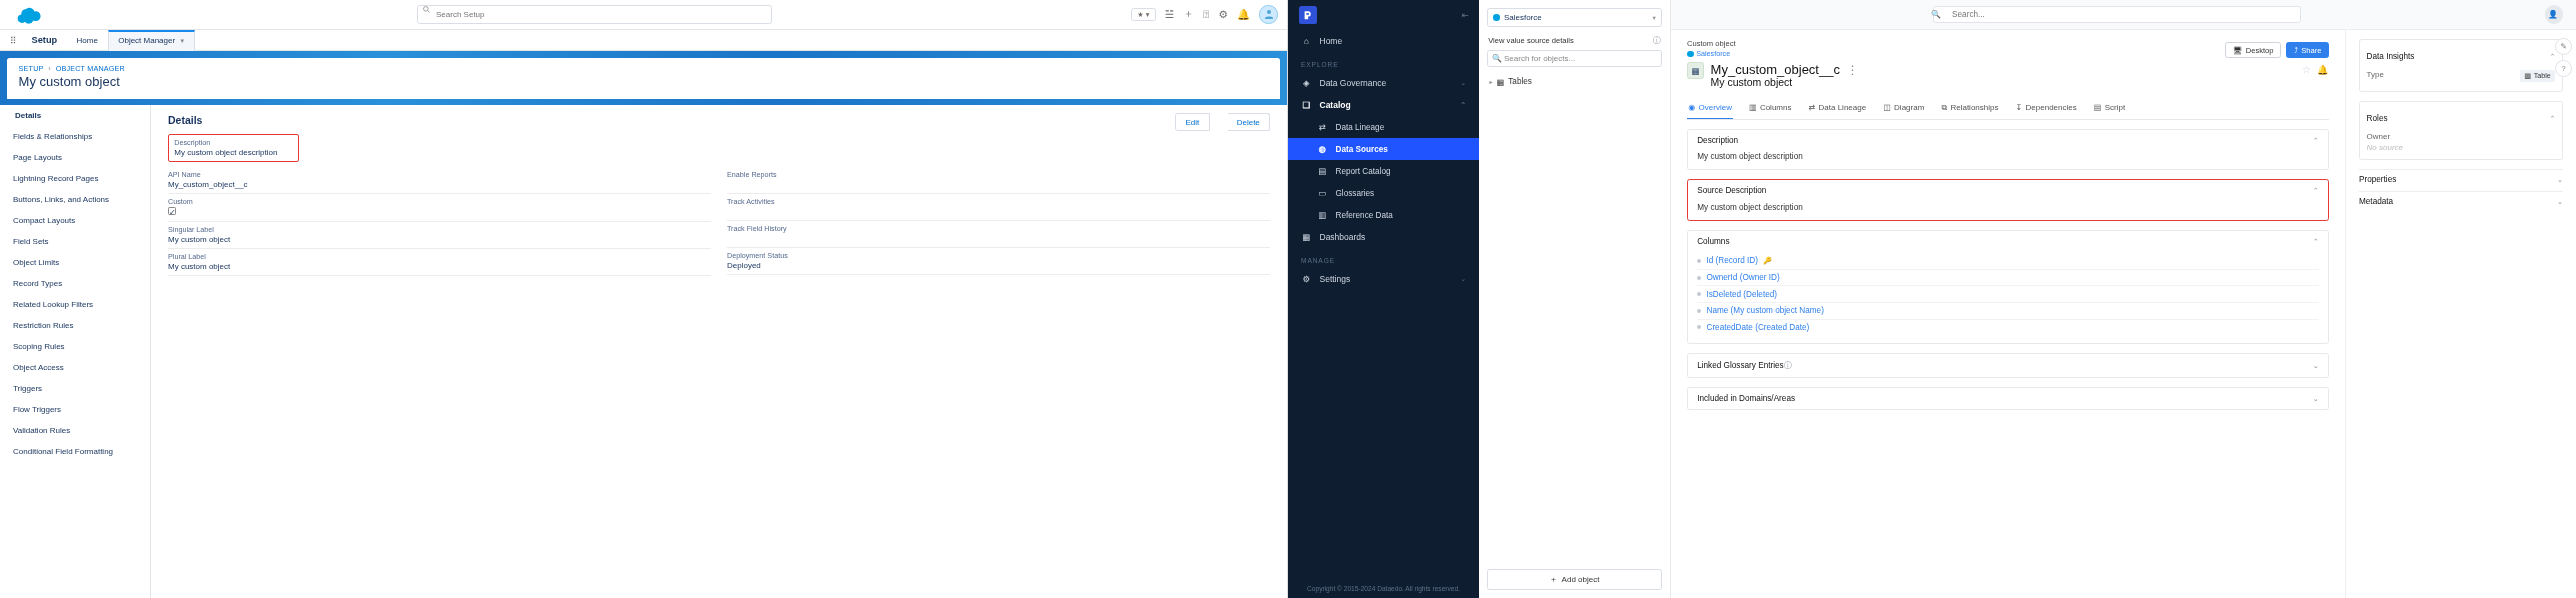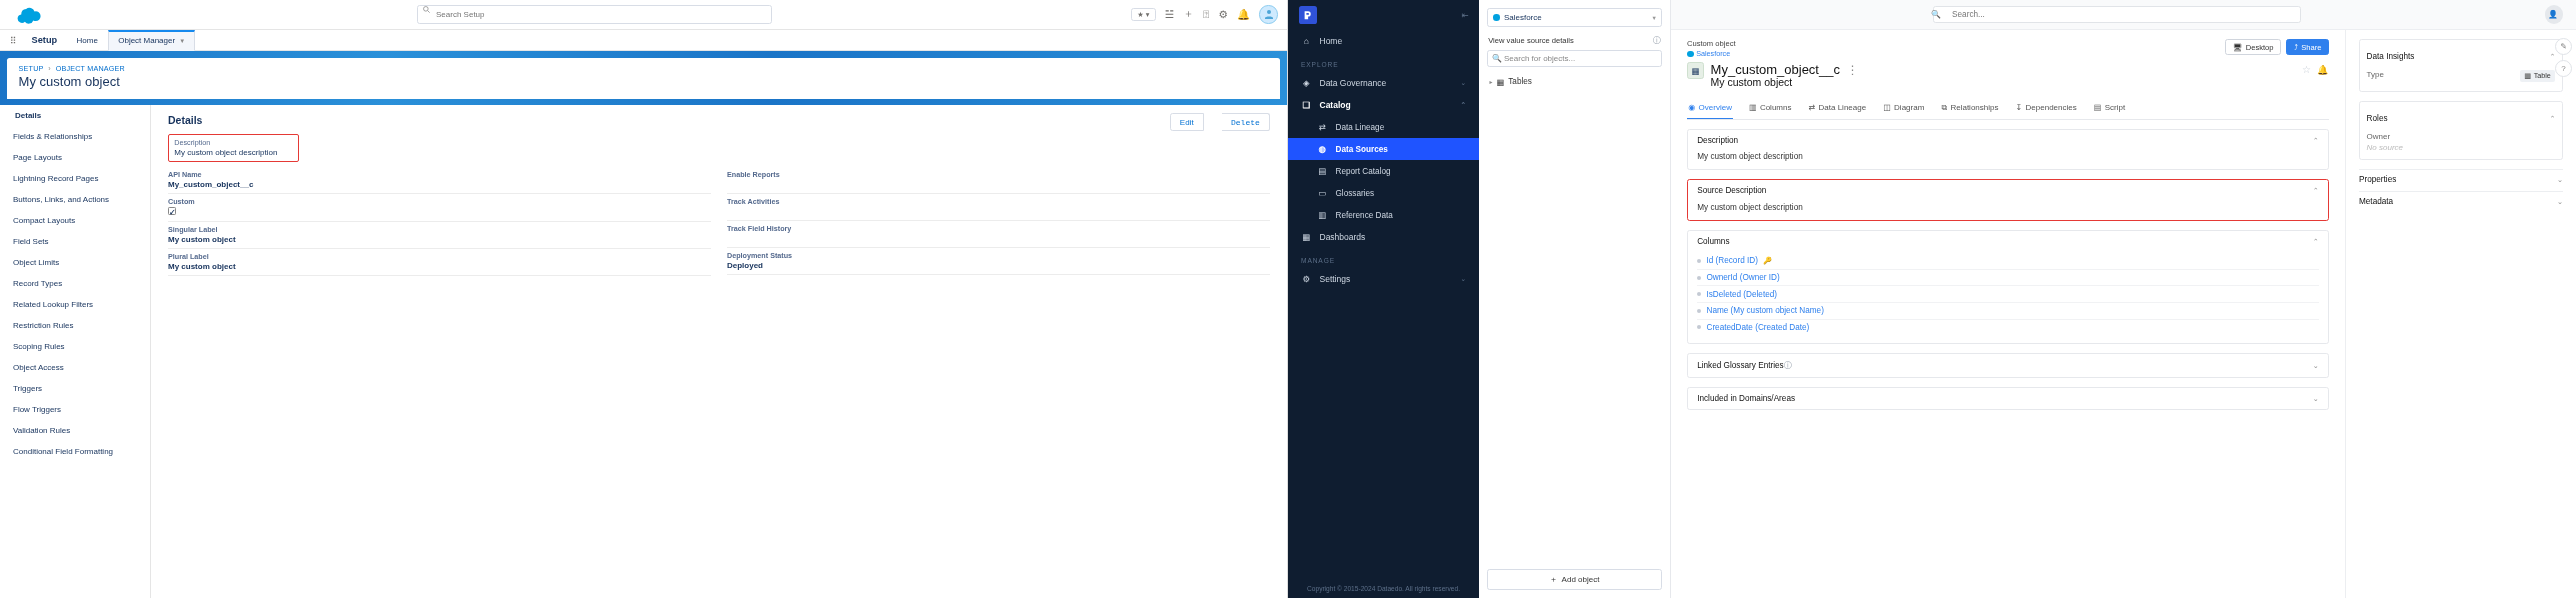--- a/index.html
+++ b/index.html
@@ -32,27 +32,27 @@
   .sf-body{ background:#fff; display:flex; height:calc(100% - 30px - 21px - 46px); }
   .sf-side{ width:151px; border-right:0.7px solid #e5e5e5;}
   .sf-side-item{ padding:6px 13px; font-size:8px; color:#16325c; cursor:pointer;}
   .sf-side-item.active{ font-weight:700; color:#16325c; background:#fff; border-left:2px solid transparent;}
 
   .sf-main{ flex:1; padding:9.2px 17px; position:relative;}
   .sf-section-title{ font-size:10.5px; font-weight:600; margin-bottom:8px;}
   .sf-actions{ position:absolute; right:17px; top:8px; display:flex; gap:18px;}
   .sf-btn{ border:0.7px solid #d8dde6; background:#fff; padding:3.3px 9.2px; font-size:8px; color:#0070d2; cursor:pointer;}
   .sf-btn:first-child{border-radius:2.6px 0 0 2.6px;}
-  .sf-btn:last-child{border-radius:0 2.6px 2.6px 0; border-left:none;font-family:Liberation Mono, monospace;}
+  .sf-btn:last-child{border-radius:0 2.6px 2.6px 0; border-left:none;}
 
   .sf-desc-box{ border:1.3px solid #e53935; border-radius:2px; padding:2.6px 5.3px 4px; width:131px; margin-bottom:5.3px;}
   .sf-fld-label{ font-size:7.2px; color:#54698d;}
   .sf-fld-val{ font-size:8px; color:#16325c; margin-top:0.7px;}
 
-  .sf-grid{ display:grid; grid-template-columns: 1fr 1fr; column-gap:16px;font-weight:bold;}
+  .sf-grid{ display:grid; grid-template-columns: 1fr 1fr; column-gap:16px;}
   .sf-row{ border-bottom:0.7px solid #ececec; padding:3.3px 0 4px;}
   .sf-row .sf-fld-label{ display:block;}
   .sf-row .sf-fld-val{ display:block;}
   .sf-checkbox{ display:inline-block; width:8px; height:8px; border:0.7px solid #888; border-radius:1.3px; position:relative;}
 
   
   .al-root{ flex:1; display:flex; background:#fff; height:100%; position:relative;}
   
   .al-nav{ width:191px; background:#0f1d30; color:#cfd8e3; display:flex; flex-direction:column; font-size:8.5px; position:relative;}
   .al-nav-top{ height:30px; display:flex; align-items:center; justify-content:space-between; padding:0 10.5px;}
@@ -372,21 +372,21 @@
     </div>
 
     <div class="al-float-icons">
       <div class="fi">✎</div>
       <div class="fi">?</div>
     </div>
 
     <div class="al-content">
       <div class="al-main" style="position:relative;">
 
-        <div style="display:flex; justify-content:space-between; align-items:flex-start;">
+        <div style="display:flex; justify-content:space-between; align-items:flex-end;">
           <div>
             <div class="al-type-label">Custom object</div>
             <div class="al-src-crumb">
               <span class="al-cloud-dot"></span>
               <span>Salesforce</span>
             </div>
           </div>
           <div style="display:flex; gap:5.3px; align-items:center;">
             <button class="al-pill-btn">
               <span>🖥</span>

